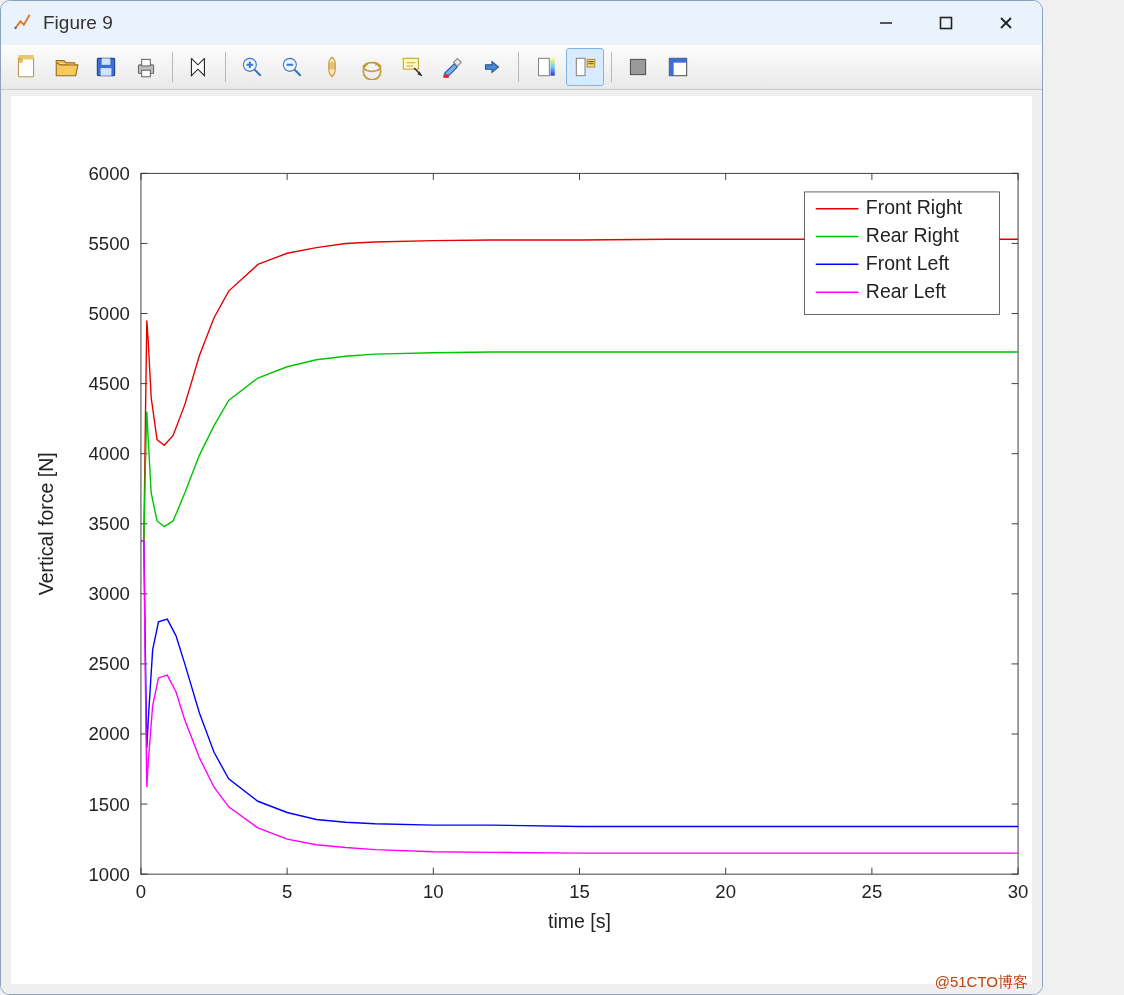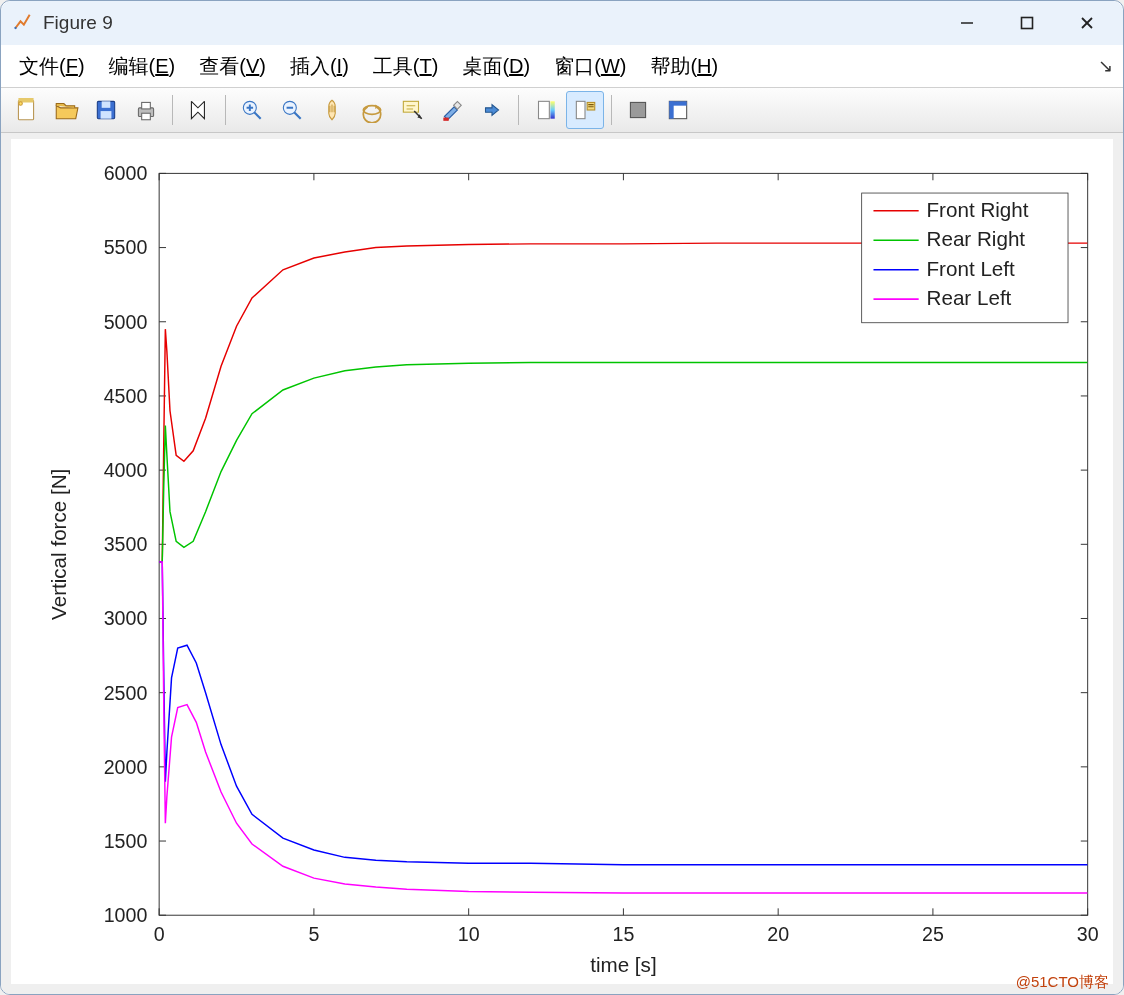--- a/index.html
+++ b/index.html
@@ -1,17 +1,17 @@
 <!DOCTYPE html>
 <html><head>
 <meta charset="utf-8">
 <style>
   html,body{margin:0;padding:0;font-family:"Microsoft YaHei","Segoe UI",Arial,sans-serif;font-size:16px;
             background:#f0f0f0;color:#000;}
-  .window{width:1124px;height:995px;background:#fff;box-sizing:border-box;
+  .window{width:1043px;height:995px;background:#fff;box-sizing:border-box;
           border:1px solid #8aa3c0;border-radius:10px;overflow:hidden;
           display:flex;flex-direction:column;}
   
   .titlebar{height:44px;background:#eaf2fb;display:flex;align-items:center;
             padding:0 6px 0 12px;border-top-left-radius:10px;border-top-right-radius:10px;}
   .titlebar .app-icon{width:20px;height:20px;margin-right:10px;}
   .title-text{font-size:19px;color:#333;}
   .win-controls{margin-left:auto;display:flex;}
   .win-btn{width:60px;height:44px;display:flex;align-items:center;justify-content:center;}
   .win-btn svg{width:16px;height:16px;}
@@ -65,31 +65,20 @@
       </div>
       <div class="win-btn">
         <svg viewBox="0 0 16 16">
             <line x1="3" y1="3" x2="13" y2="13" stroke="#222" stroke-width="1.8"></line>
             <line x1="13" y1="3" x2="3" y2="13" stroke="#222" stroke-width="1.8"></line>
           </svg>
       </div>
     </div>
   </div>
 
-  <div class="menubar" id="menubar">
-    <span class="menu-item">文件(<u>F</u>)</span>
-      <span class="menu-item">编辑(<u>E</u>)</span>
-      <span class="menu-item">查看(<u>V</u>)</span>
-      <span class="menu-item">插入(<u>I</u>)</span>
-      <span class="menu-item">工具(<u>T</u>)</span>
-      <span class="menu-item">桌面(<u>D</u>)</span>
-      <span class="menu-item">窗口(<u>W</u>)</span>
-      <span class="menu-item">帮助(<u>H</u>)</span>
-      <span class="dock-arrow">↘</span>
-  </div>
 
   <div class="toolbar" id="toolbar">
       <div class="tool-btn">
         <svg viewBox="0 0 24 24">
           <defs>
             <linearGradient id="cb" x1="0" y1="0" x2="0" y2="1">
               <stop offset="0" stop-color="#ffff66"></stop>
               <stop offset="0.5" stop-color="#66ccff"></stop>
               <stop offset="1" stop-color="#3333cc"></stop>
             </linearGradient>

